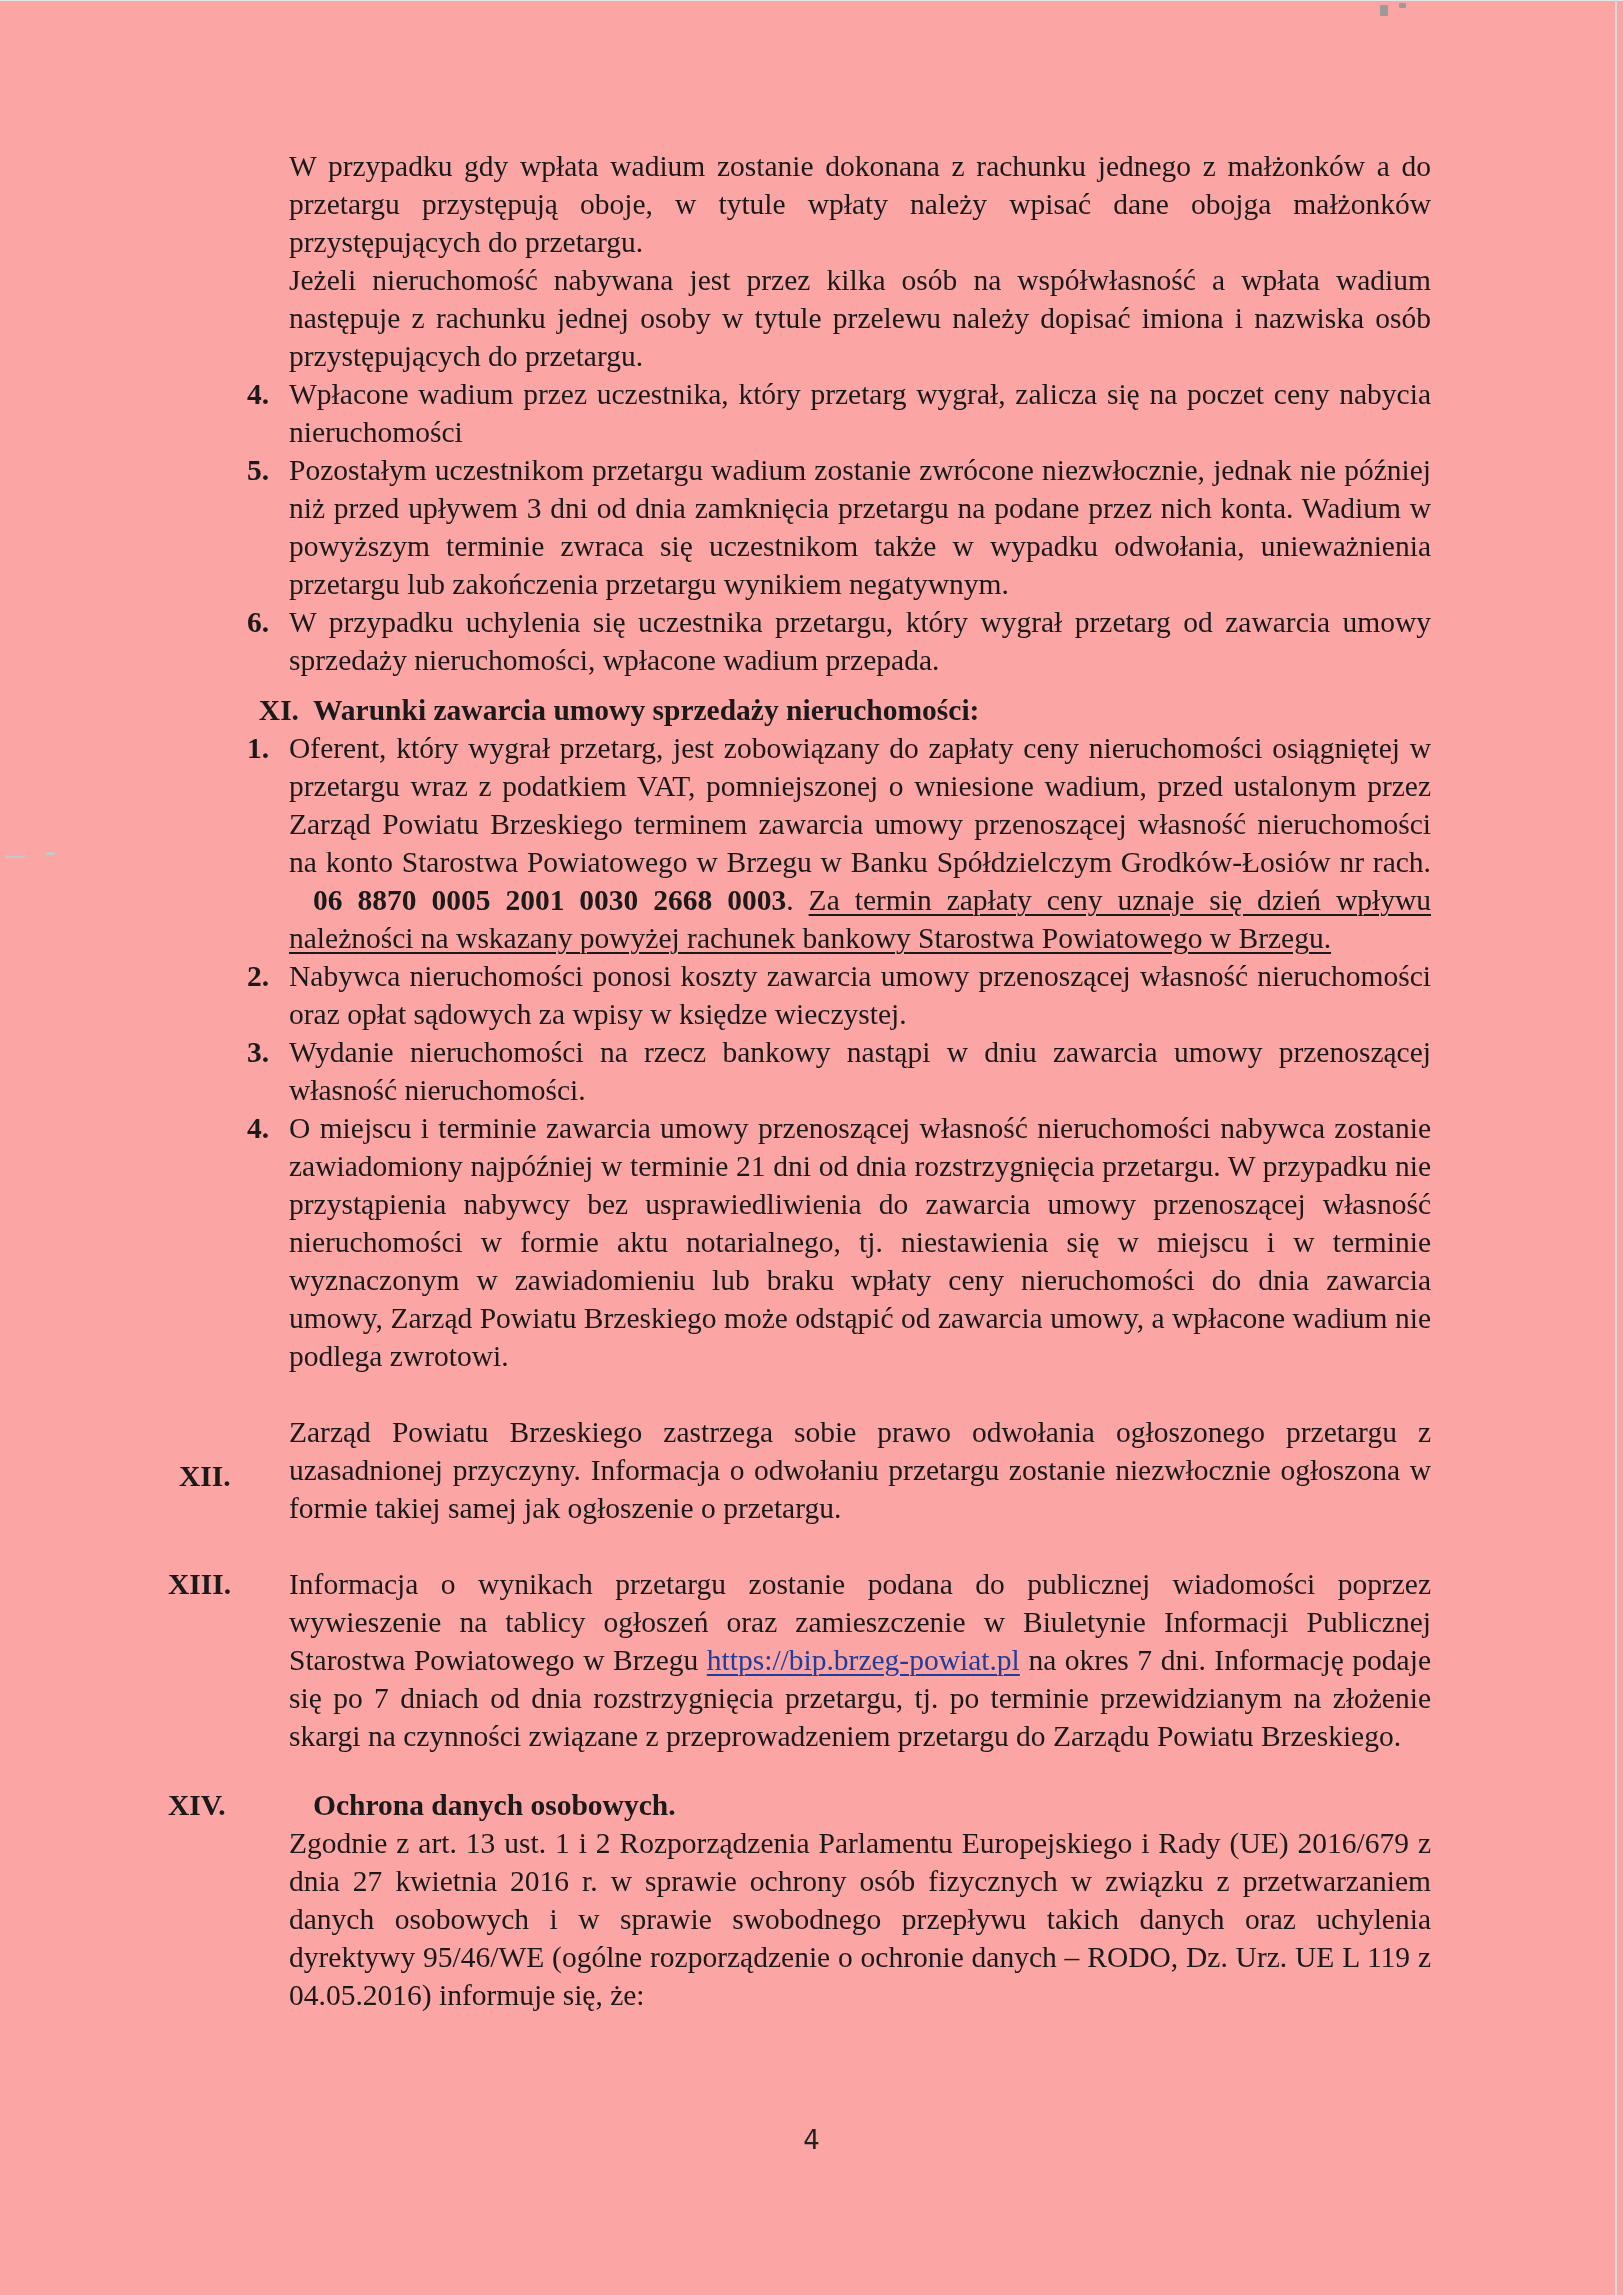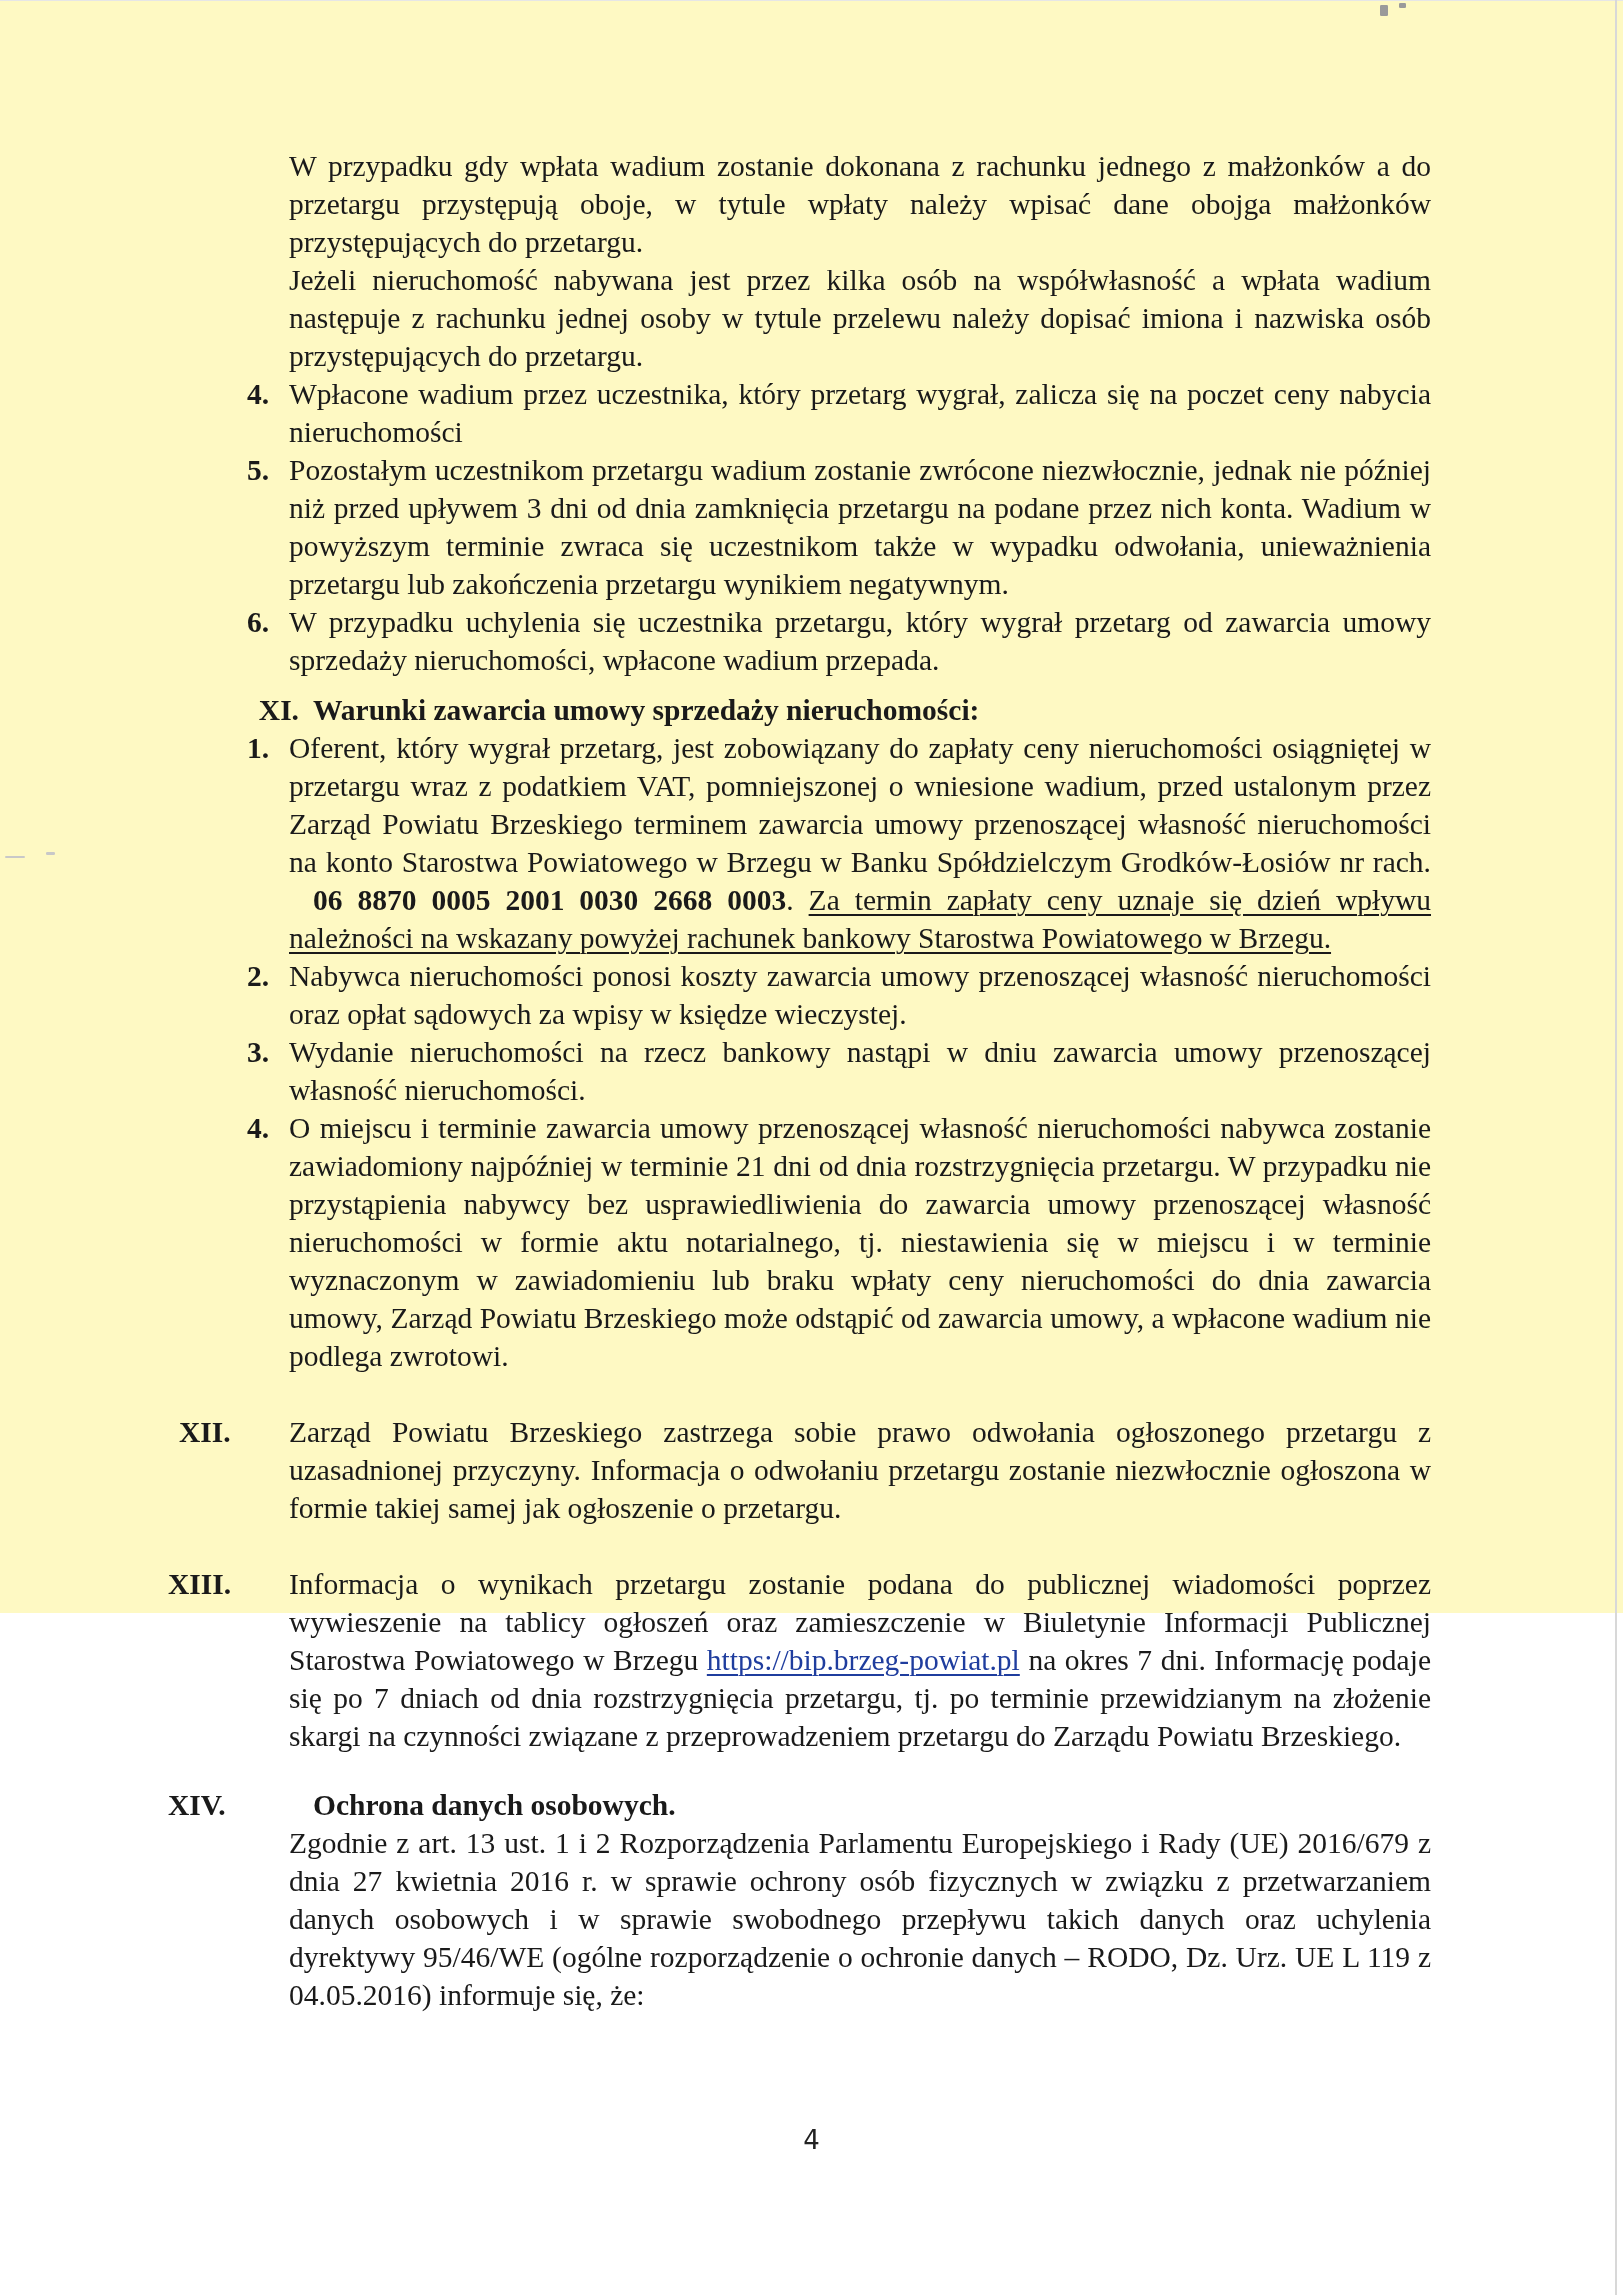--- a/index.html
+++ b/index.html
@@ -1,38 +1,38 @@
 <!DOCTYPE html>
 <html style="font-size:10.5px"><head>
 <meta charset="utf-8">
 <style>
   html, body { margin:0; padding:0; background:#ffffff; }
   body { width:1623px; height:2295px; position:relative; overflow:hidden; }
   .page {
-    position:absolute; left:0; top:0; width:1623px; height:1613px;
-    background:#fef9c3;
+    position:absolute; left:0; top:0; width:1623px; height:2295px;
+    background:#fca5a5;
     font-family:"Liberation Serif", "DejaVu Serif", serif;
     color:#1a1a1a;
     font-size:29.5px;
     line-height:38px;
   }
   .edge-right { position:absolute; right:6.5px; top:0; width:2px; height:2295px; background:#d8d8d8; }
   .edge-top { position:absolute; left:0; top:0; width:1623px; height:1.3px; background:#e6e6e6; }
   .speck { position:absolute; background:#9a9a9a; border-radius:1.3px; }
   .content { position:absolute; left:289px; top:147px; width:1142px; }
   .para { text-align:justify; text-align-last:left; margin:0; }
   .block { position:relative; }
   .num {
     position:absolute; left:-85px; width:65px; text-align:right; font-weight:bold;
   }
   .roman {
     position:absolute; left:-134px; width:105px; text-align:left; font-weight:bold;
   }
   .roman.r11 { left:-95px;text-align:right; }
-  .roman.r12 { left:-110px; }
+  .roman.r12 { left:-110px;margin-top:44px; }
   .roman.r13 { left:-121px; }
   .roman.r14 { left:-121px; }
   .bold { font-weight:bold;margin-left:24px; }
   .u { text-decoration:underline; text-decoration-thickness:2px; text-underline-offset:3.9px; }
   .link { color:#1f3d9e; text-decoration-thickness:2px; text-underline-offset:3.9px; }
   .gap-s { height:11.8px; }
   .gap-m { height:31px; }
   .gap-l { height:38px; }
   .pagenum {
     position:absolute; left:0; width:1623px; top:2121px; text-align:center;

